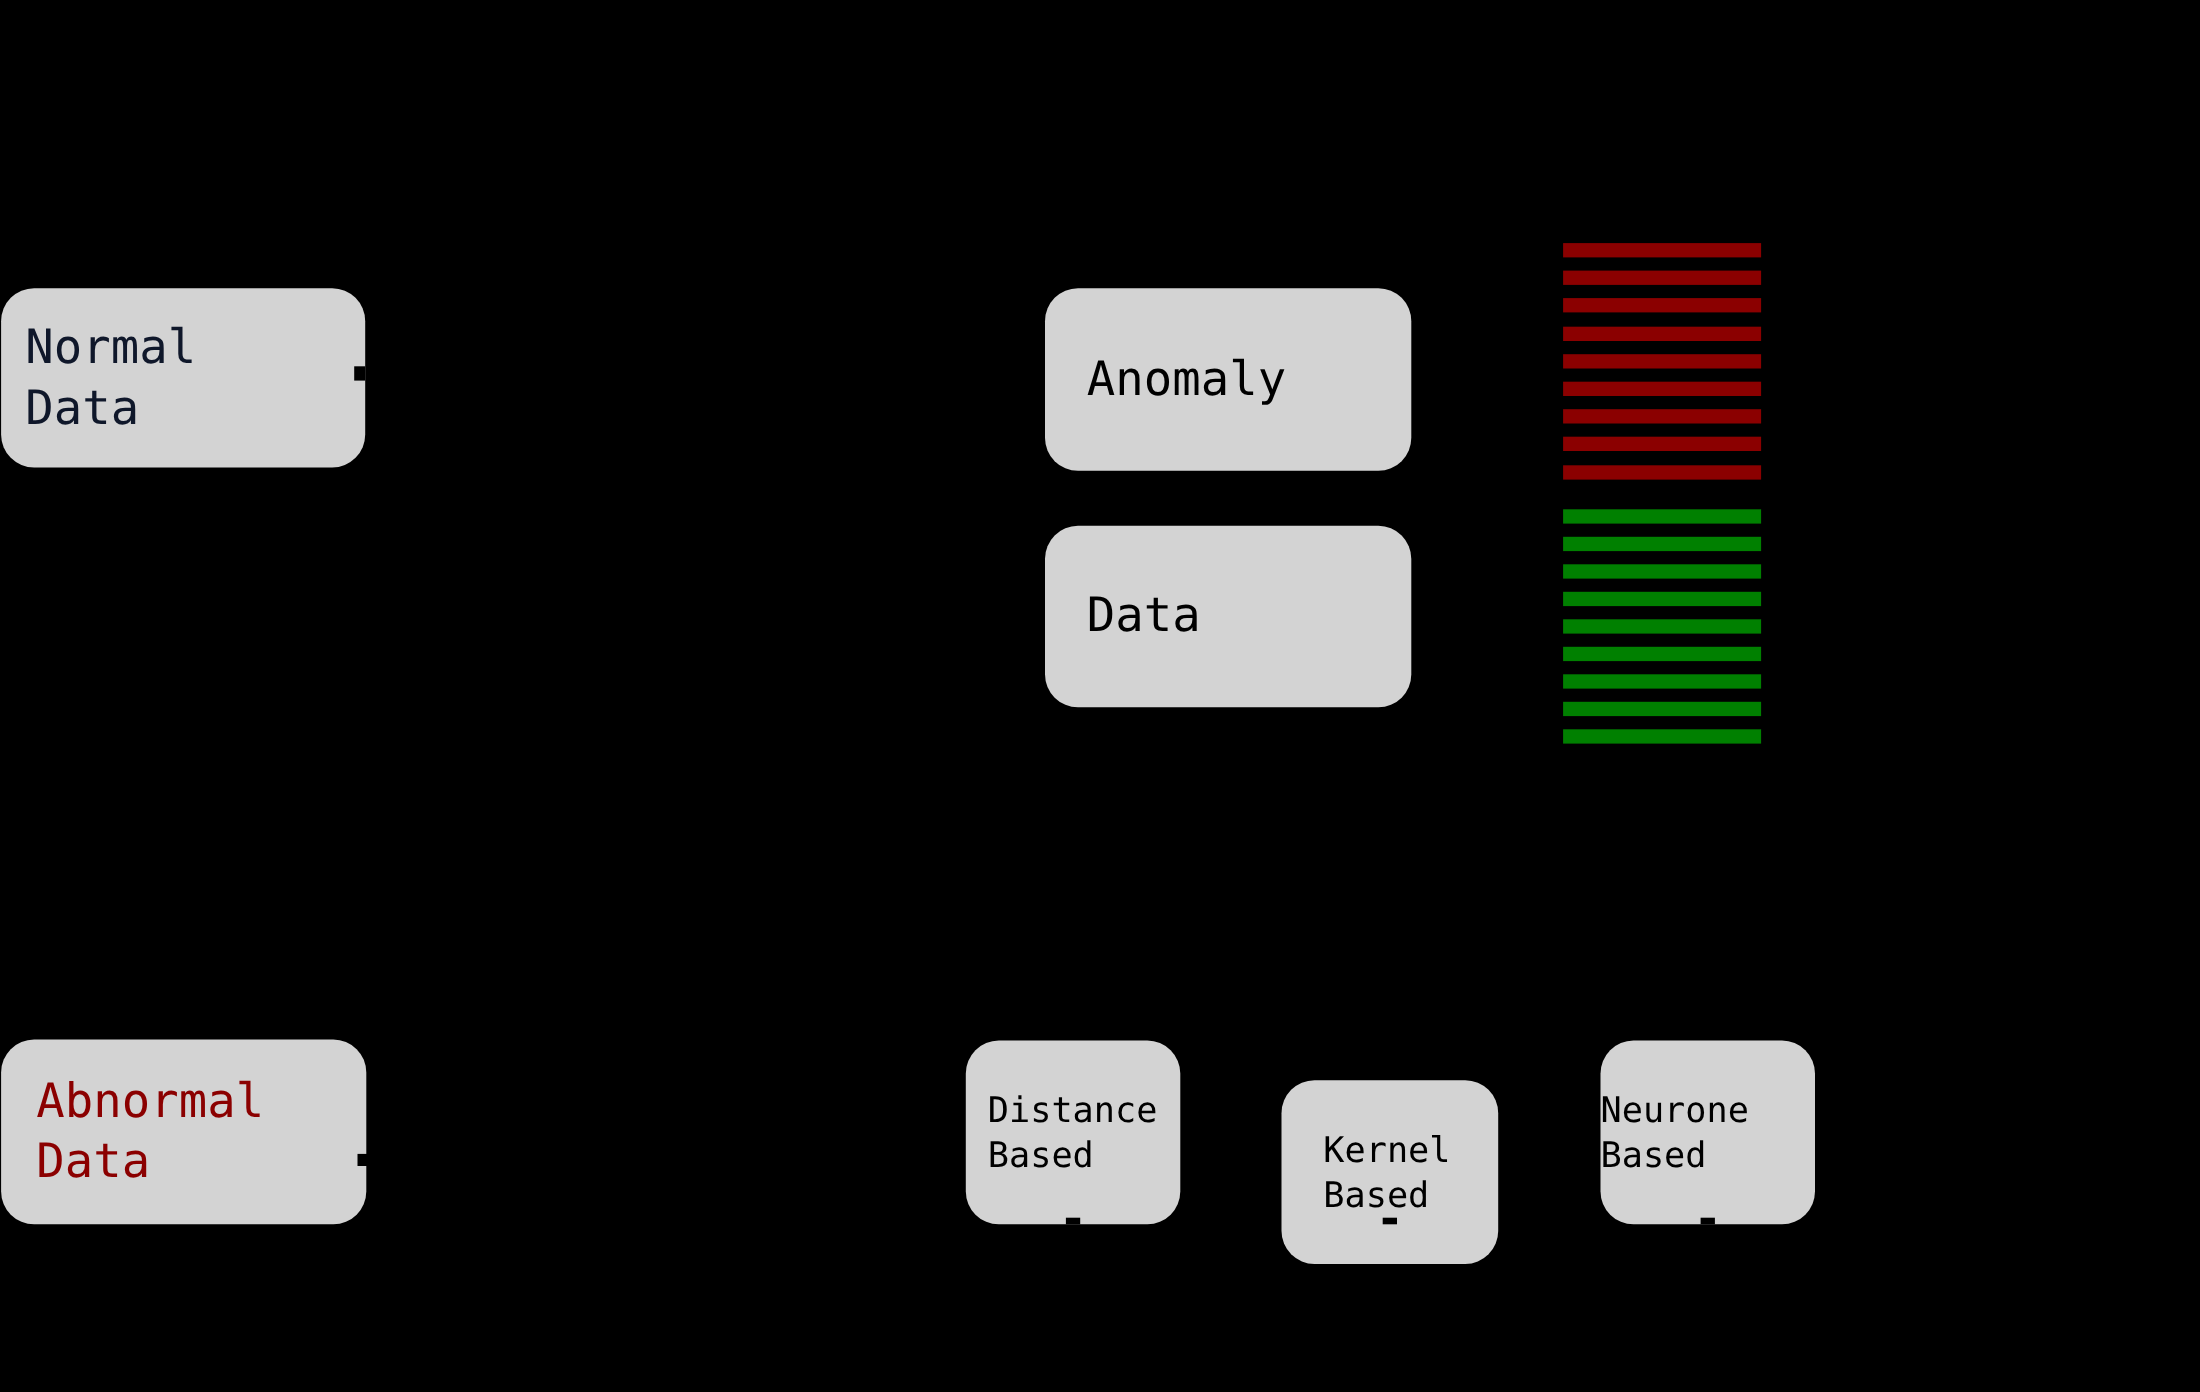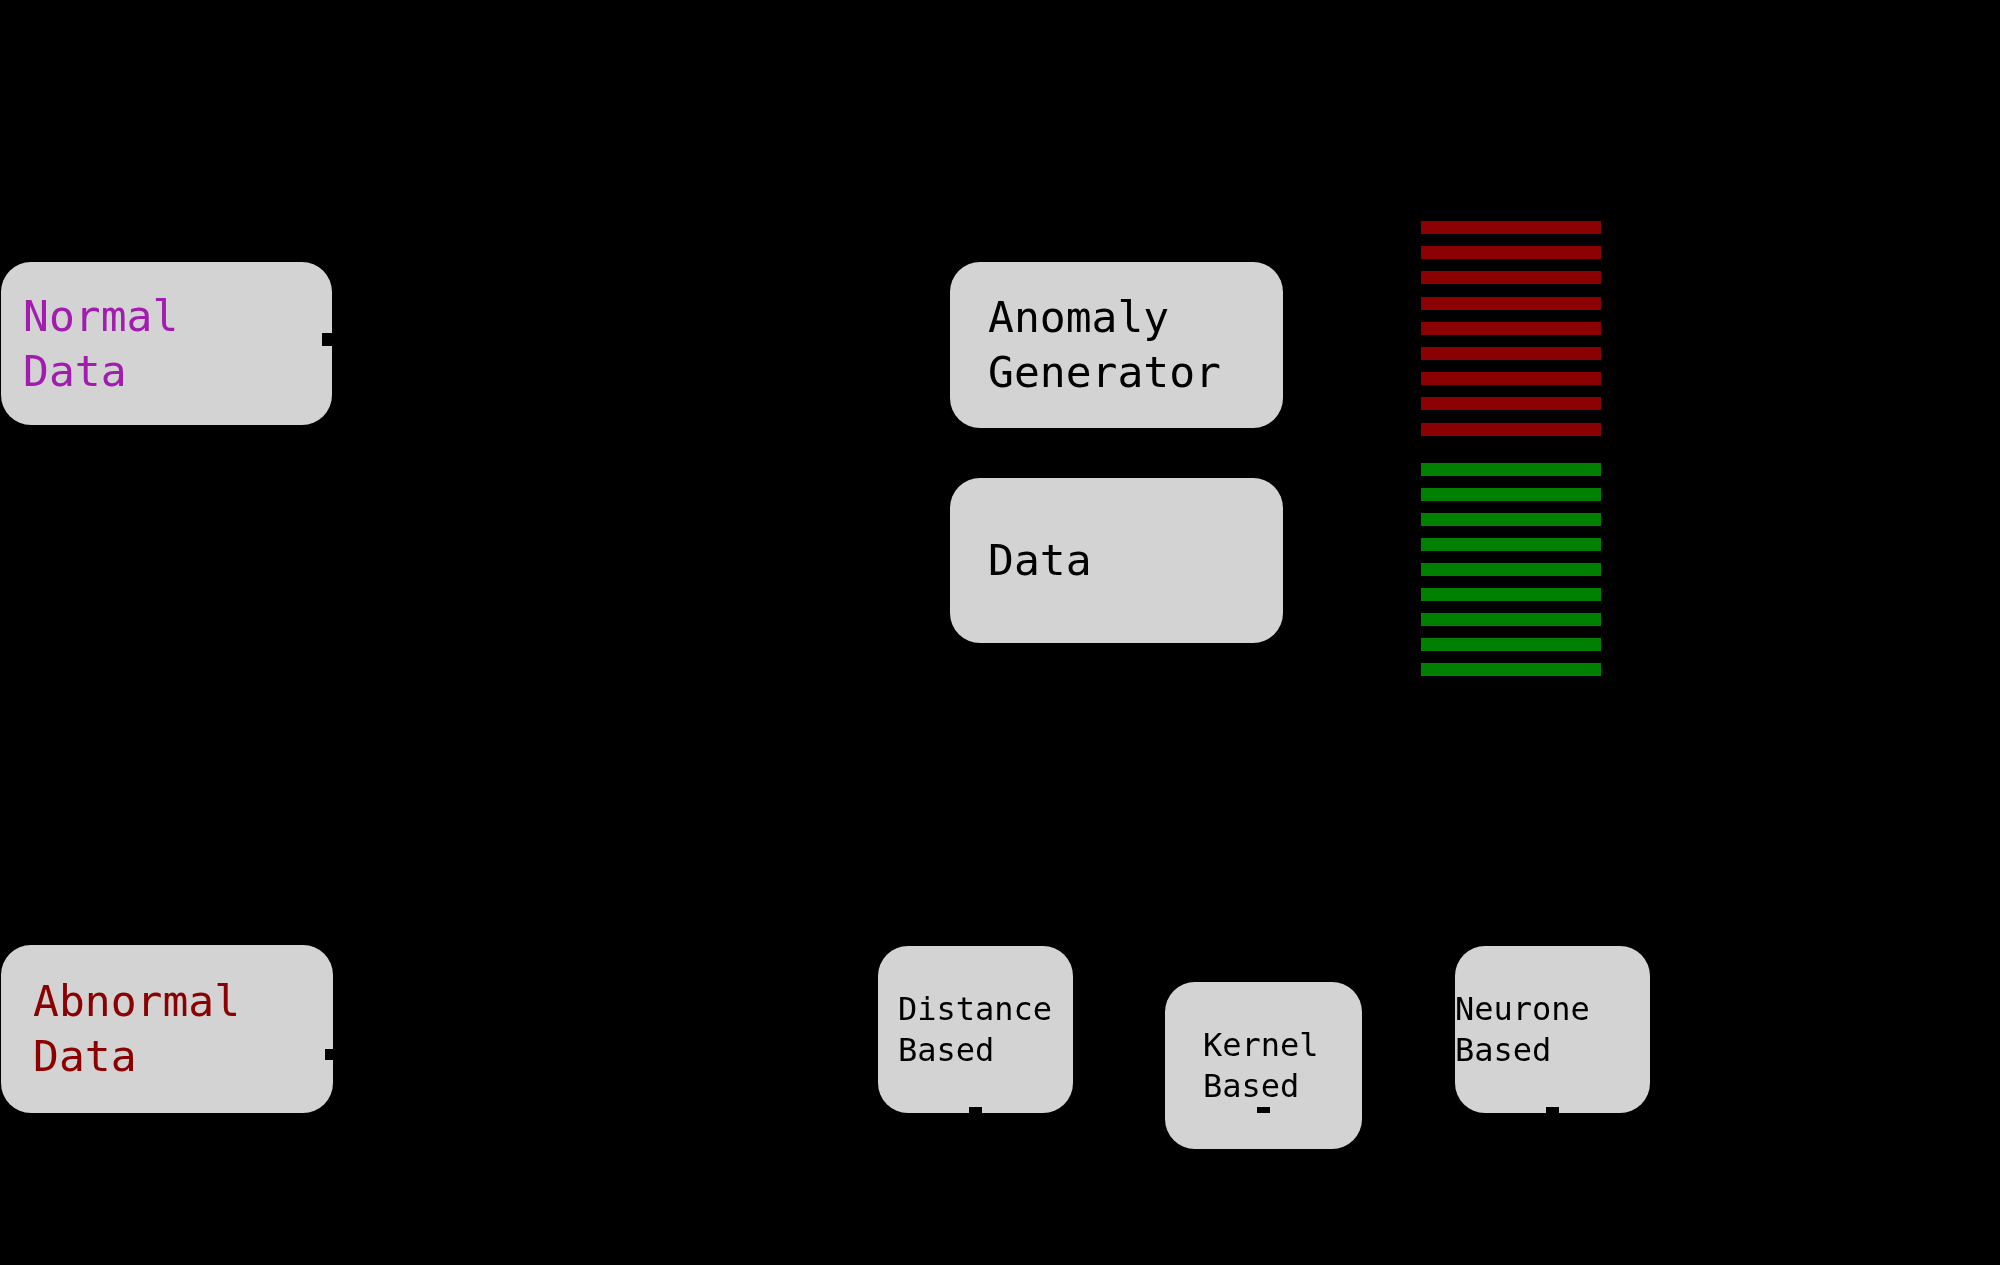--- a/index.html
+++ b/index.html
@@ -14,21 +14,21 @@
     position:absolute;
     background:#d3d3d3;
     border-radius:30px;
     display:flex;
     flex-direction:column;
     justify-content:center;
     box-sizing:border-box;
   }
   .box.big{font-size:43px;line-height:55px;}
   .box.small{font-size:32px;line-height:41px;}
-  .txt-green{color:#a21caf;}
+  .txt-green{color:#0f172a;}
   .txt-darkred{color:#8b0000;}
   .txt-black{color:#000000;}
   .line{white-space:pre;}
   .stripe{position:absolute;}
   .mark{position:absolute;background:#000000;}
 </style>
 </head>
 <body>
 
 <div id="canvas">
@@ -38,21 +38,20 @@
     <div class="line txt-green">Data</div>
   </div>
 
   <div class="box big" style="left:1px;top:945px;width:332px;height:168px;padding-left:32px;">
     <div class="line txt-darkred">Abnormal</div>
     <div class="line txt-darkred">Data</div>
   </div>
 
   <div class="box big" style="left:950px;top:262px;width:333px;height:166px;padding-left:38px;">
     <div class="line txt-black">Anomaly</div>
-    <div class="line txt-black">Generator</div>
   </div>
 
   <div class="box big" style="left:950px;top:478px;width:333px;height:165px;padding-left:38px;">
     <div class="line txt-black">Data</div>
   </div>
 
   <div class="box small" style="left:878px;top:946px;width:195px;height:167px;padding-left:20px;">
     <div class="line txt-black">Distance</div>
     <div class="line txt-black">Based</div>
   </div>

